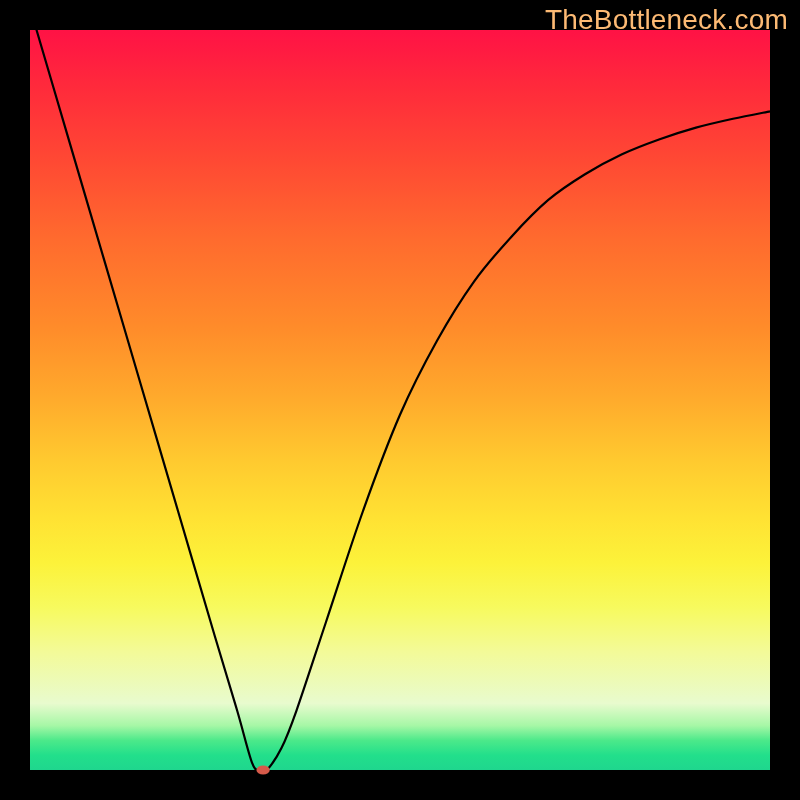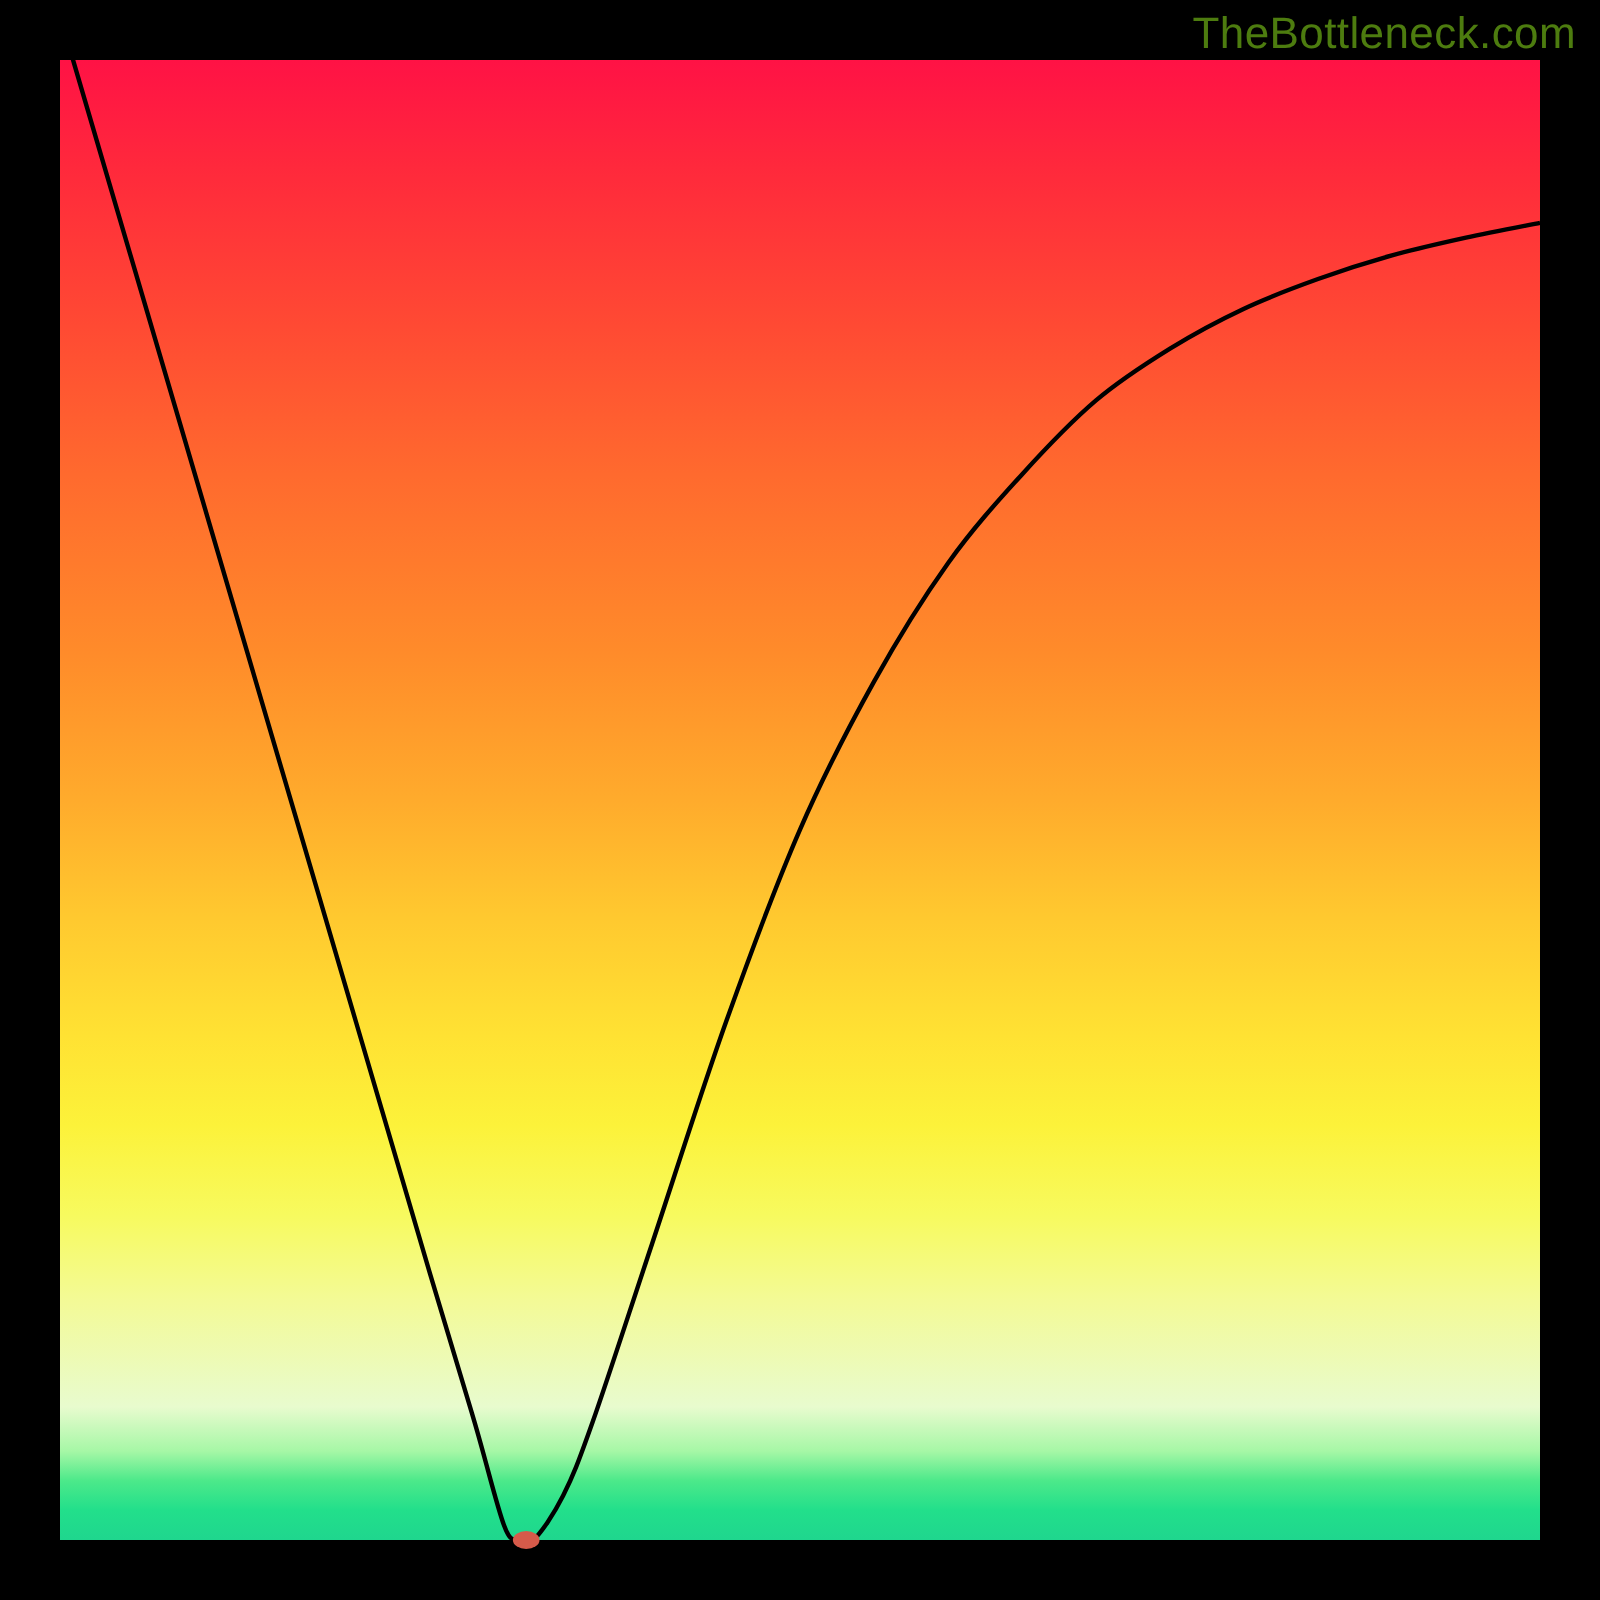--- a/index.html
+++ b/index.html
@@ -48,22 +48,22 @@
     left: 0;
     top: 0;
     width: 740px;
     height: 740px;
     overflow: visible;
   }
   .watermark {
     position: absolute;
     top: 4px;
     right: 12px;
-    color: #4d7c0f;
-    font-size: 22px;
+    color: #fdba74;
+    font-size: 28px;
     letter-spacing: 0.2px;
   }
   .curve {
     fill: none;
     stroke: #000;
     stroke-width: 2.2;
   }
   .marker {
     fill: #d65a4a;
   }

